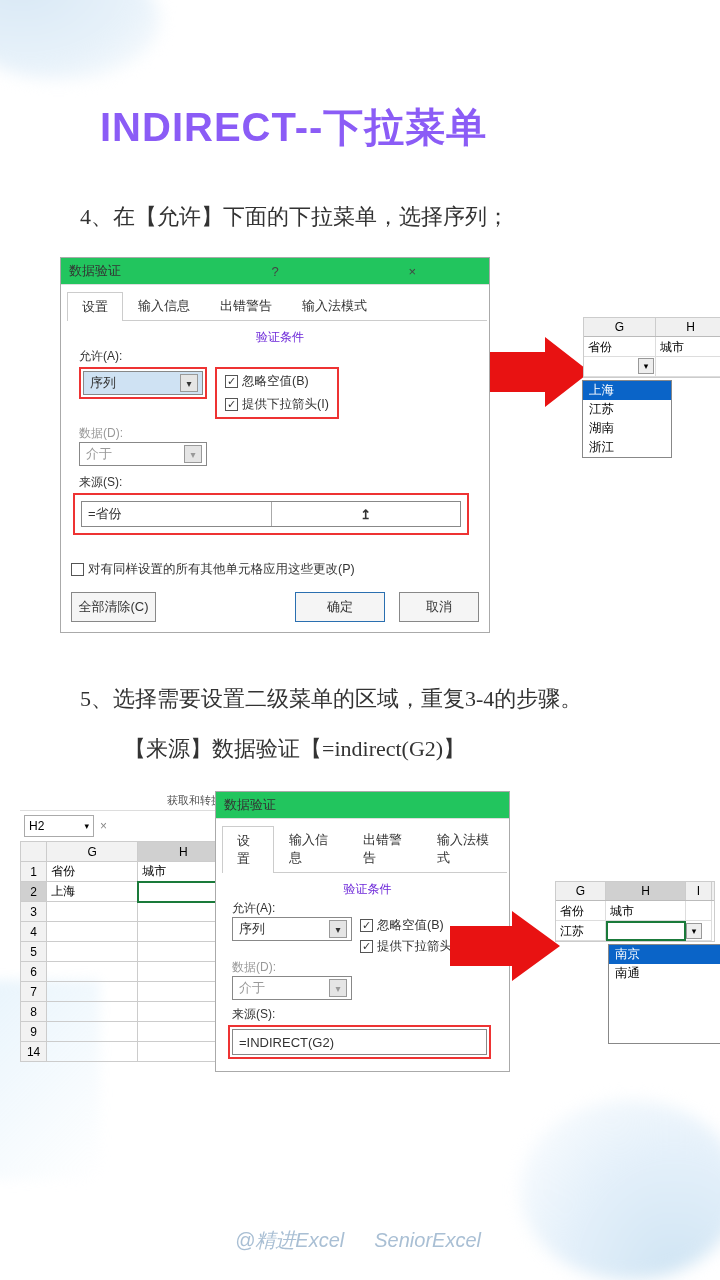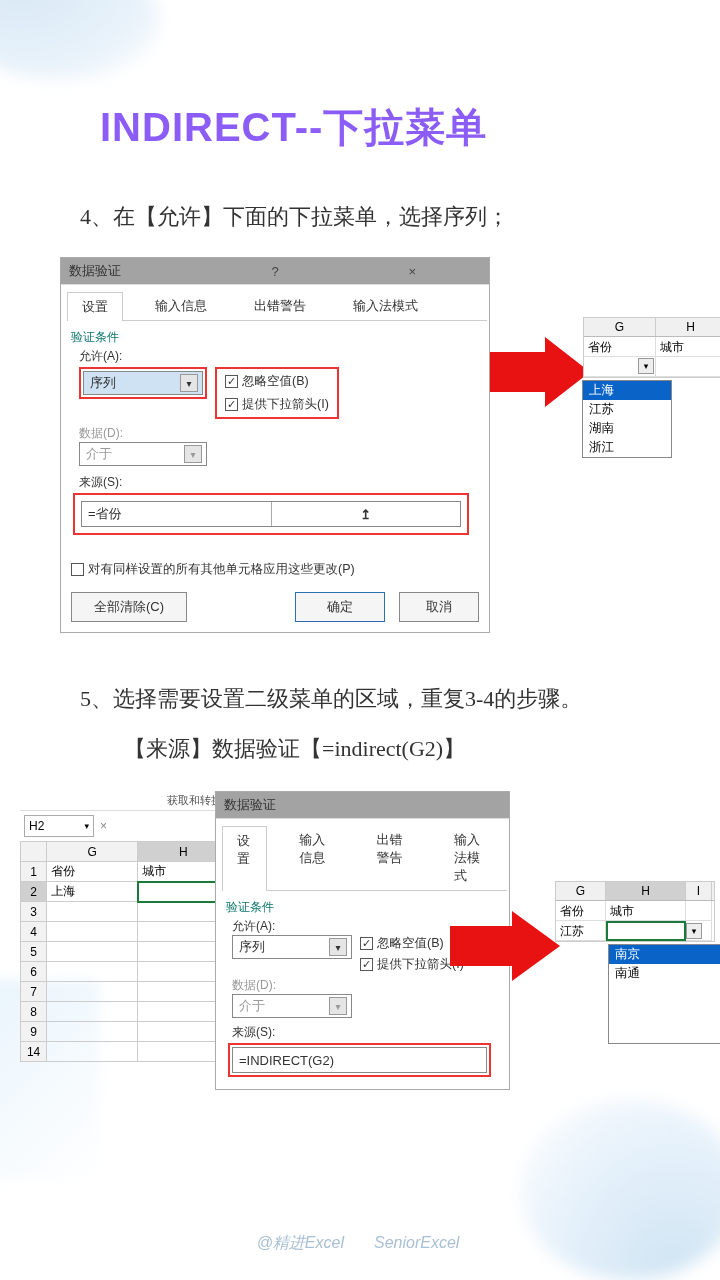--- a/index.html
+++ b/index.html
@@ -8,27 +8,27 @@
 .bg-blob2 { position: absolute; top: 980px; left: -20px; width: 120px; height: 200px; background: linear-gradient(135deg, #e8f4fc 0%, transparent 100%); filter: blur(6px); }
 .bg-blob3 { position: absolute; bottom: 0; right: -20px; width: 220px; height: 180px; background: radial-gradient(ellipse at 70% 100%, #cfe4f3 0%, #e4f0fa 50%, transparent 100%); border-radius: 50%; filter: blur(8px); }
 .page { position: relative; padding: 40px 40px 0 40px; }
 .title { font-size: 40px; font-weight: 800; color: #8b5cf6; margin: 60px 0 40px 60px; letter-spacing: 1px; }
 .body-text { font-size: 22px; color: #333; line-height: 2; margin: 0 40px 6px 40px; font-family: Liberation Serif, serif; }
 .step4 .indent { text-indent: 2em; display: inline-block; }
 .section { position: relative; }
 
 
 .dialog { background: #fff; border: 1px solid #aaa; font-size: 13px; color: #333; }
-.dialog-title { display: flex; align-items: center; padding: 4px 8px; border-bottom: 1px solid #ddd; background: #a3a3a3; }
+.dialog-title { display: flex; align-items: center; padding: 4px 8px; border-bottom: 1px solid #ddd; background: #22c55e; }
 .dialog-title span { flex: 1; }
 .dlg-q, .dlg-x { width: 20px; text-align: center; color: #444; }
-.tabs { border-bottom: 1px solid #ccc; margin: 6px 2px 0 6px; display: flex; gap: 17px; }
+.tabs { border-bottom: 1px solid #ccc; margin: 6px 2px 0 6px; display: flex; gap: 0; }
 .tab { padding: 5px 14px; border: 1px solid transparent; border-bottom: none; font-size: 13px; }
 .tab.active { border-color: #ccc; background: #fff; position: relative; top: 1px; }
-.group-label { font-size: 12px; margin: 8px 0 2px 10px; color: #0f766e; }
+.group-label { font-size: 12px; margin: 8px 0 2px 10px; color: #6d28d9; text-align: center; }
 .lbl { font-size: 12px; color: #333; }
 .lbl.dis { color: #999; }
 .select { height: 24px; border: 1px solid #888; background: #fff; display: flex; align-items: center; padding: 0 4px 0 6px; position: relative; font-size: 13px; }
 .select .caret { margin-left: auto; width: 18px; height: 18px; background: #e5e5e5; border: 1px solid #999; display: flex; align-items: center; justify-content: center; font-size: 10px; }
 .hl-box { border: 2px solid #e33; padding: 2px; }
 .chk { display: flex; align-items: center; gap: 4px; font-size: 12.5px; }
 .chk .box { width: 13px; height: 13px; border: 1px solid #555; display: flex; align-items: center; justify-content: center; font-size: 11px; color: #333; }
 .src-input { display: flex; align-items: center; border: 1px solid #888; height: 26px; background: #fff; }
 .src-input span { flex: 1; padding: 0 6px; font-size: 13px; }
 .src-input .ref-btn { width: 28px; height: 24px; border-left: 1px solid #aaa; display: flex; align-items: center; justify-content: center; font-size: 13px; font-weight: bold; }
@@ -64,21 +64,21 @@
 
 .mini-xl { font-size: 12px; }
 .mini-xl .ribbon { text-align: right; padding: 2px 8px 2px 0; color: #555; font-size: 11px; border-bottom: 1px solid #ddd; }
 .mini-xl .name-box { display: flex; align-items: center; gap: 6px; padding: 4px 4px; }
 .mini-xl .nb { width: 70px; height: 22px; border: 1px solid #aaa; background: #fff; padding: 0 4px; display: flex; align-items: center; font-size: 12px; }
 .mini-xl table { border-collapse: collapse; width: 100%; }
 .mini-xl td, .mini-xl th { border: 1px solid #ccc; font-size: 12px; height: 20px; padding: 0 4px; text-align: left; }
 .mini-xl th, .mini-xl .rowh { background: #f2f2f2; text-align: center; font-weight: normal; }
 .mini-xl .sel-cell { border: 2px solid #1a7a3a !important; }
 
-.footer { position: absolute; bottom: 26px; left: 0; right: 4px; text-align: center; color: #a9bfd4; font-size: 16px; font-style: italic; }
+.footer { position: absolute; bottom: 26px; left: 0; right: 4px; text-align: center; color: #a9bfd4; font-size: 20px; font-style: italic; }
 .footer .en { margin-left: 30px; }
 </style>
 </head>
 <body>
 
 <div class="bg-blob1"></div>
 <div class="bg-blob2"></div>
 <div class="bg-blob3"></div>
 
 <div class="page">
@@ -136,21 +136,21 @@
           </div>
         </div>
       </div>
       <div style="padding:20px 10px 4px 10px;">
         <div class="chk">
           <span class="box"></span>
           <span>对有同样设置的所有其他单元格应用这些更改(P)</span>
         </div>
       </div>
       <div class="dialog-btns">
-        <div class="btn" style="width:116px;">全部清除(C)</div>
+        <div class="btn" style="width:85px;">全部清除(C)</div>
         <div style="flex:1;"></div>
         <div class="btn" style="width:90px;border:1.5px solid #2a6fb0;">确定</div>
         <div class="btn" style="width:80px;">取消</div>
       </div>
     </div>
 
     <div class="arrow">
       <svg width="100" height="70">
           <polygon points="0,15 55,15 55,0 100,35 55,70 55,55 0,55" fill="#e81212"></polygon>
         </svg>

